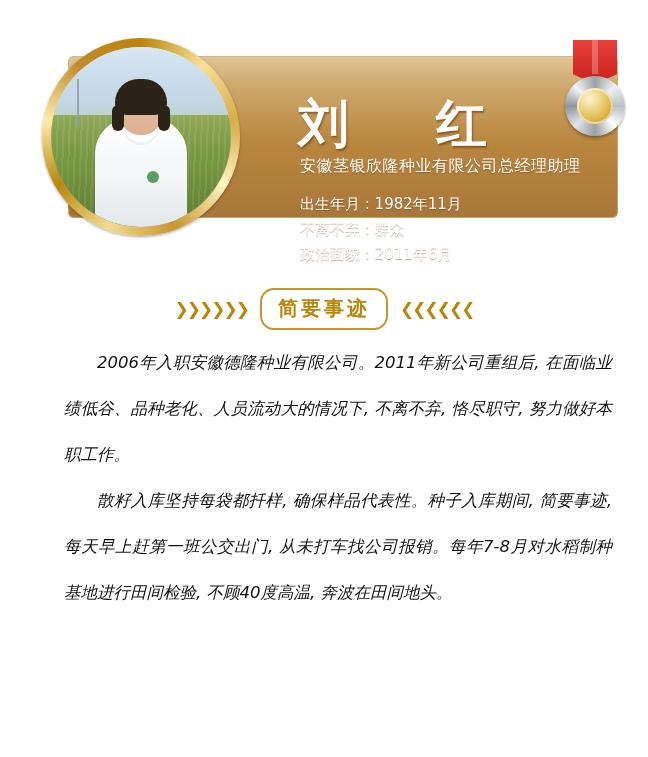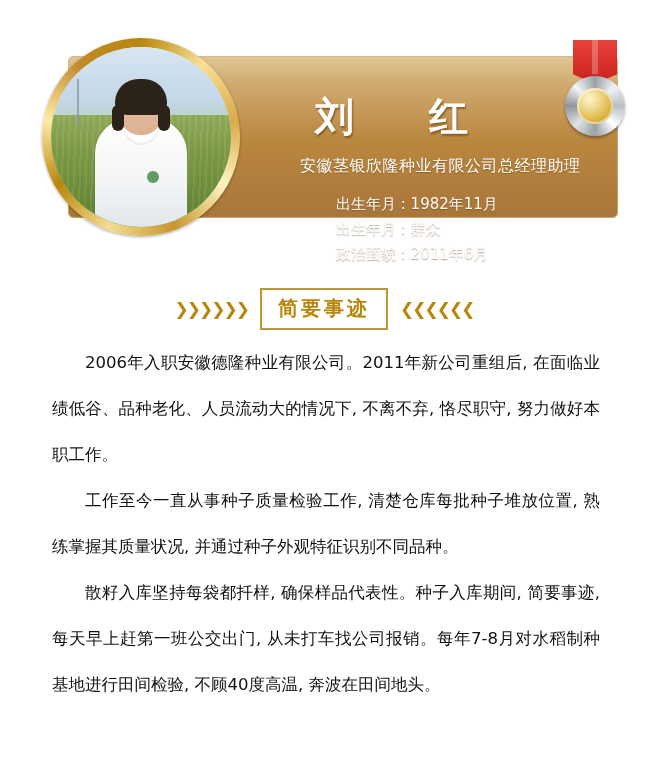--- a/index.html
+++ b/index.html
@@ -95,23 +95,23 @@
   .ph-hair:after { content:""; position:absolute; left:-3px; bottom:-16px; width:12px; height:26px;
              background:#2b2218; border-radius:6px; }
   .ph-hair:before { content:""; position:absolute; right:-3px; bottom:-16px; width:12px; height:26px;
              background:#2b2218; border-radius:6px; }
   .ph-logo { position:absolute; left:50%; margin-left:6px; bottom:44px; width:12px; height:12px;
              background:#2e7d32; border-radius:50%; opacity:.75;}
 
   
   .name {
     position: absolute;
-    left: 285px;
+    left: 268px;
     top: 62px;
-    font-size: 39px;
+    font-size: 51px;
     letter-spacing: 18px;
     font-weight: bold;
     color: #ffffff;
     text-shadow: 1px 2px 2px rgba(90,50,10,0.55);
     font-family: "DejaVu Sans", "Liberation Sans", sans-serif;
   }
   .subtitle {
     position: absolute;
     left: 270px;
     top: 128px;
@@ -123,21 +123,20 @@
   }
   .meta {
     position: absolute;
     left: 270px;
     top: 164px;
     font-size: 15px;
     color: #ffffff;
     line-height: 25px;
     text-shadow: 0 1px 1px rgba(90,50,10,0.45);
     font-family: "DejaVu Sans", "Liberation Sans", sans-serif;
-    margin-left: 36px;
   }
   .meta div { white-space: nowrap; }
 
   
   .medal {
     position: absolute;
     left: 532px;
     top: 12px;
     width: 66px;
     height: 124px;
@@ -191,38 +190,39 @@
     color: #b8860b;
     font-size: 17px;
     letter-spacing: -2px;
     font-family: "DejaVu Sans", "Liberation Sans", sans-serif;
     line-height: 1;
   }
   .chev.left { margin-right: 12px; }
   .chev.right { margin-left: 12px; }
   .title-box {
     border: 2px solid #c0962f;
-    border-radius: 0;
+    border-radius: 14px;
     padding: 5px 16px 6px 16px;
     background: #ffffff;
   }
   .title-text {
     font-size: 20px;
     font-weight: bold;
     color: #b8860b;
     letter-spacing: 3px;
     font-family: "DejaVu Sans", "Liberation Sans", sans-serif;
   }
 
   
   .body {
     position: absolute;
-    left: 52px;
+    left: 64px;
     top: 340px;
     width: 548px;
+    font-style: italic;
   }
   .para {
     font-size: 16.5px;
     line-height: 46px;
     color: #111111;
     text-indent: 2em;
     text-align: justify;
     font-family: "DejaVu Sans", "Liberation Sans", sans-serif;
     margin: 0;
   }
@@ -247,37 +247,36 @@
         <div class="ph-hair"></div>
         <div class="ph-logo"></div>
       </div>
     </div>
 
     <div class="name">刘　红</div>
     <div class="subtitle">安徽茎银欣隆种业有限公司总经理助理</div>
 
     <div class="meta">
       <div>出生年月 : 1982年11月</div>
-      <div>出生年月 : 群众</div>
+      <div>不离不弃 : 群众</div>
       <div>政治面貌 : 2011年6月</div>
     </div>
 
     <div class="medal">
       <div class="ribbon"></div>
       <div class="medal-disc"></div>
     </div>
   </div>
 
   <div class="section-title">
     <span class="chev left">❯❯❯❯❯❯</span>
     <span class="title-box">
       <span class="title-text">简要事迹</span>
     </span>
     <span class="chev right">❮❮❮❮❮❮</span>
   </div>
 
   <div class="body">
     <p class="para">2006年入职安徽德隆种业有限公司。2011年新公司重组后, 在面临业绩低谷、品种老化、人员流动大的情况下, 不离不弃, 恪尽职守, 努力做好本职工作。</p>
-    <p class="para">工作至今一直从事种子质量检验工作, 清楚仓库每批种子堆放位置, 熟练掌握其质量状况, 并通过种子外观特征识别不同品种。</p>
     <p class="para">散籽入库坚持每袋都扦样, 确保样品代表性。种子入库期间, 简要事迹, 每天早上赶第一班公交出门, 从未打车找公司报销。每年7-8月对水稻制种基地进行田间检验, 不顾40度高温, 奔波在田间地头。</p>
   </div>
 
 </div>
 
 </body></html>

